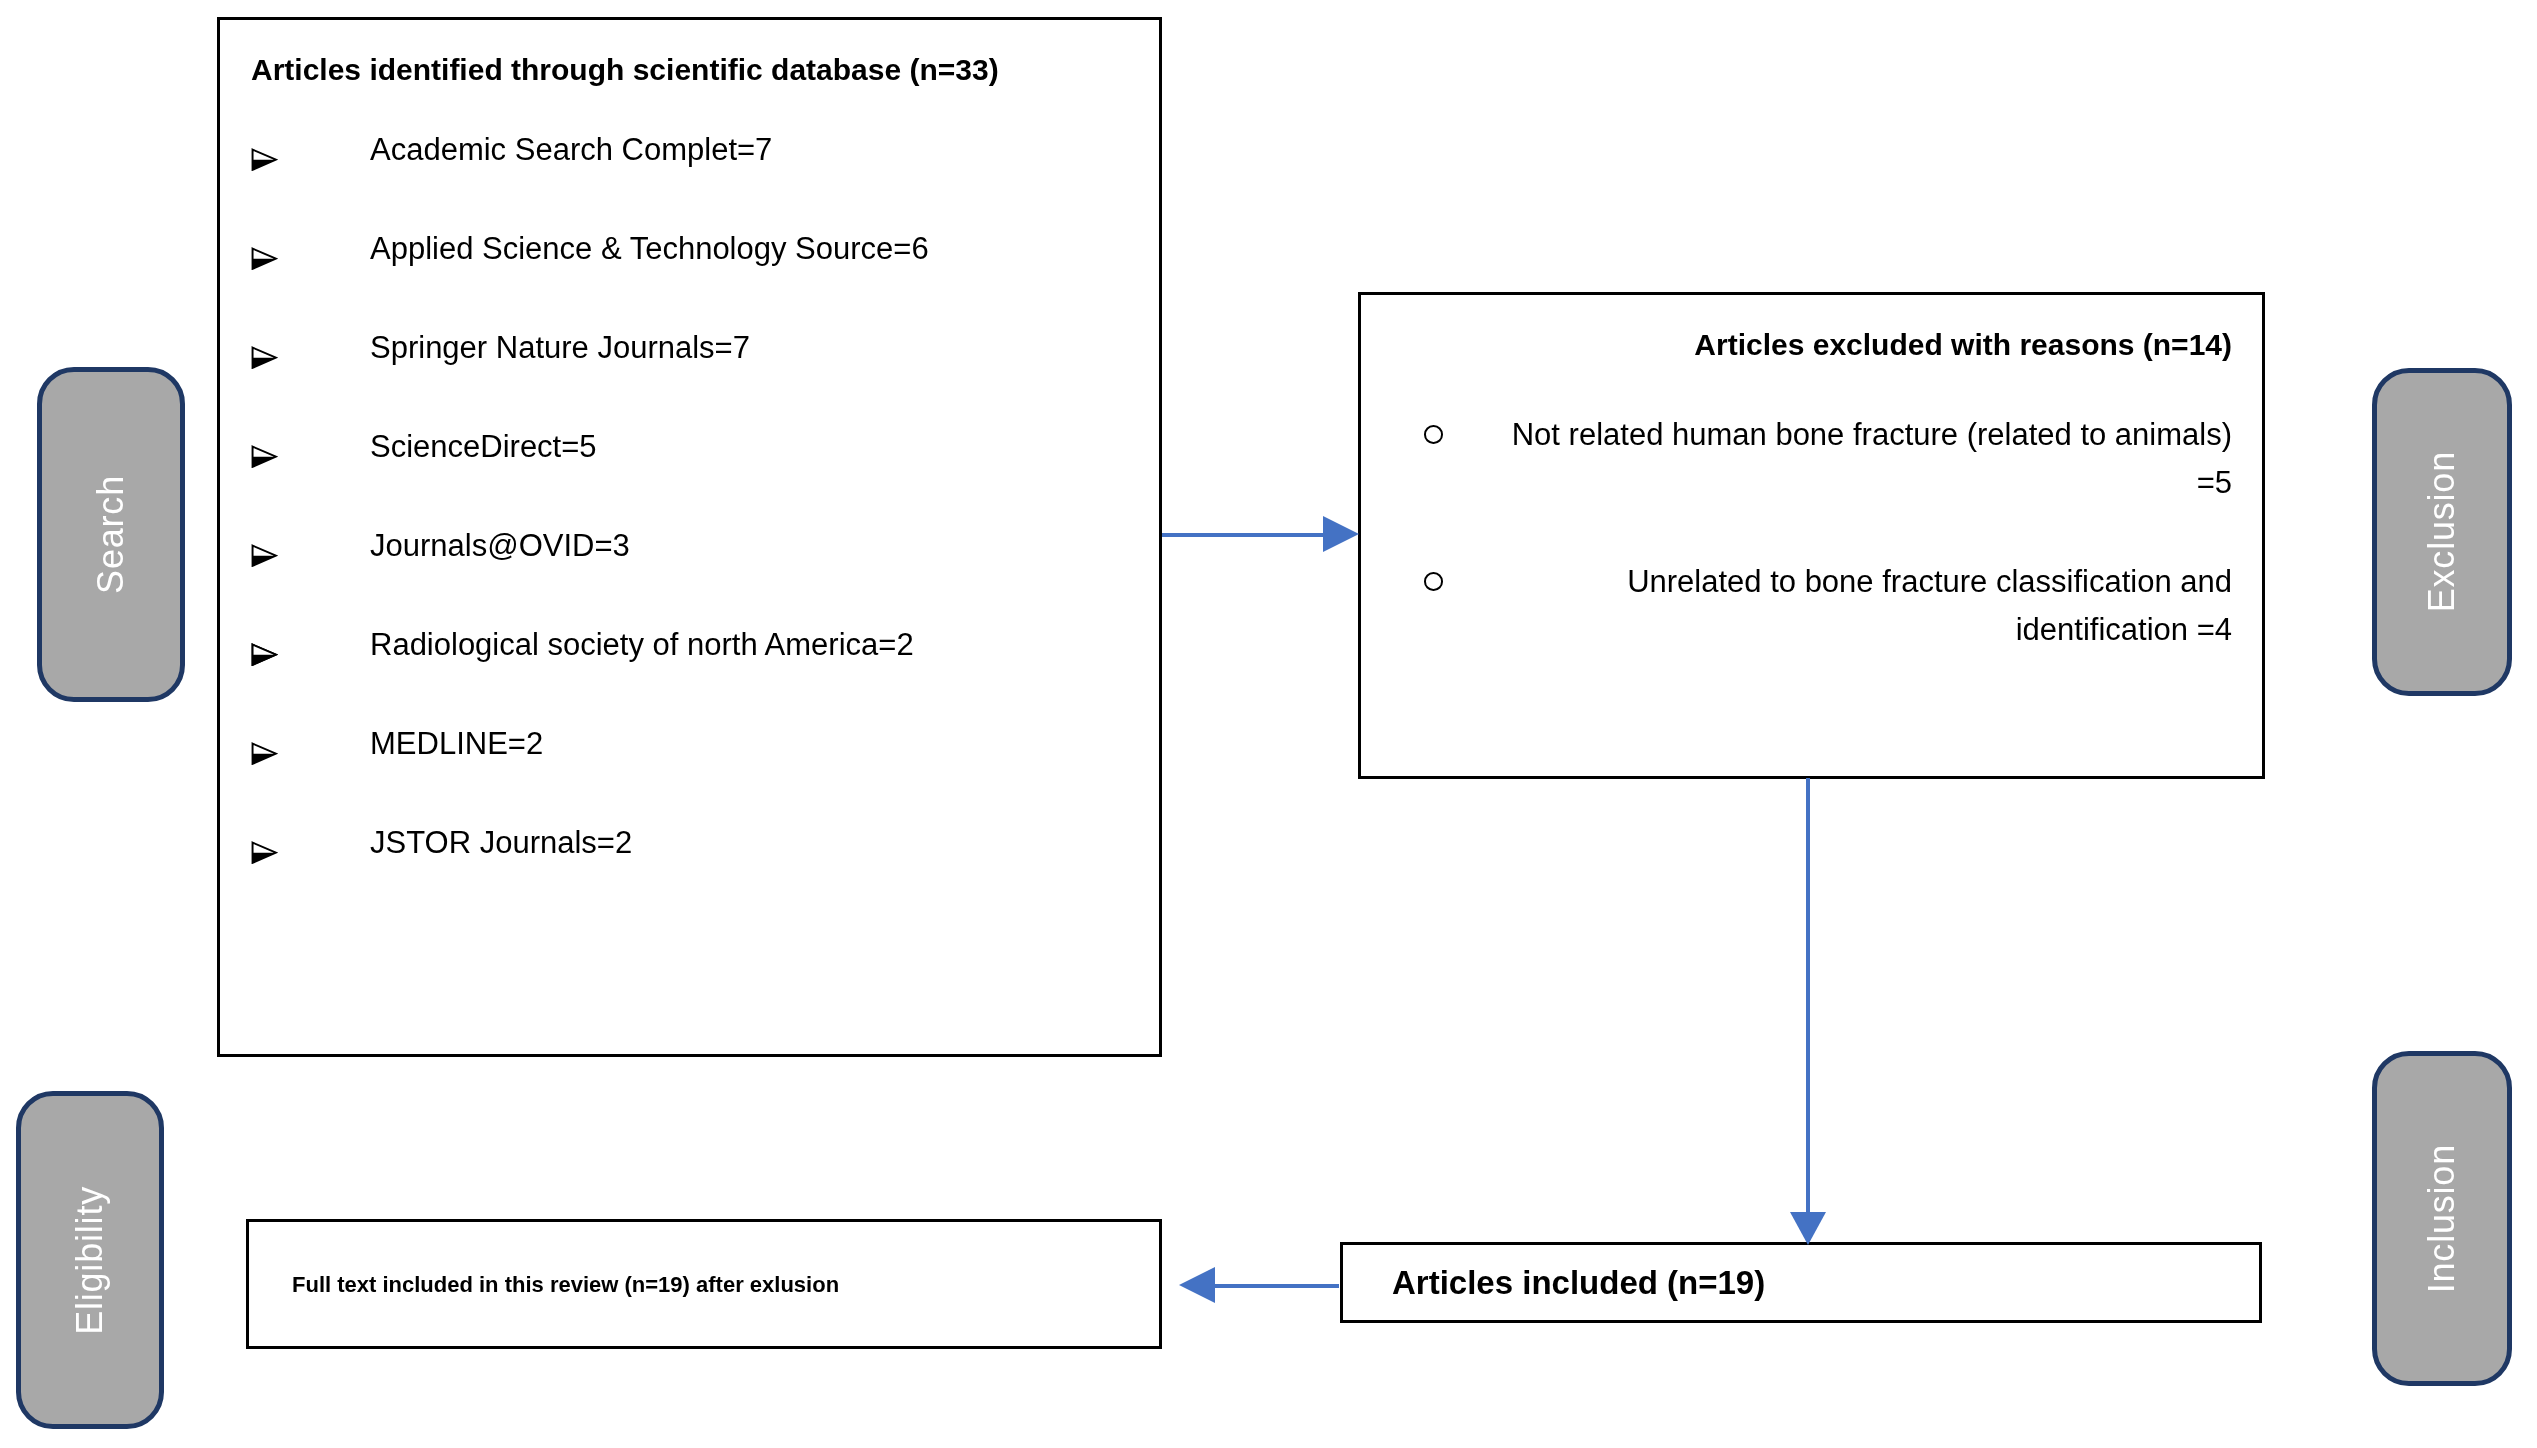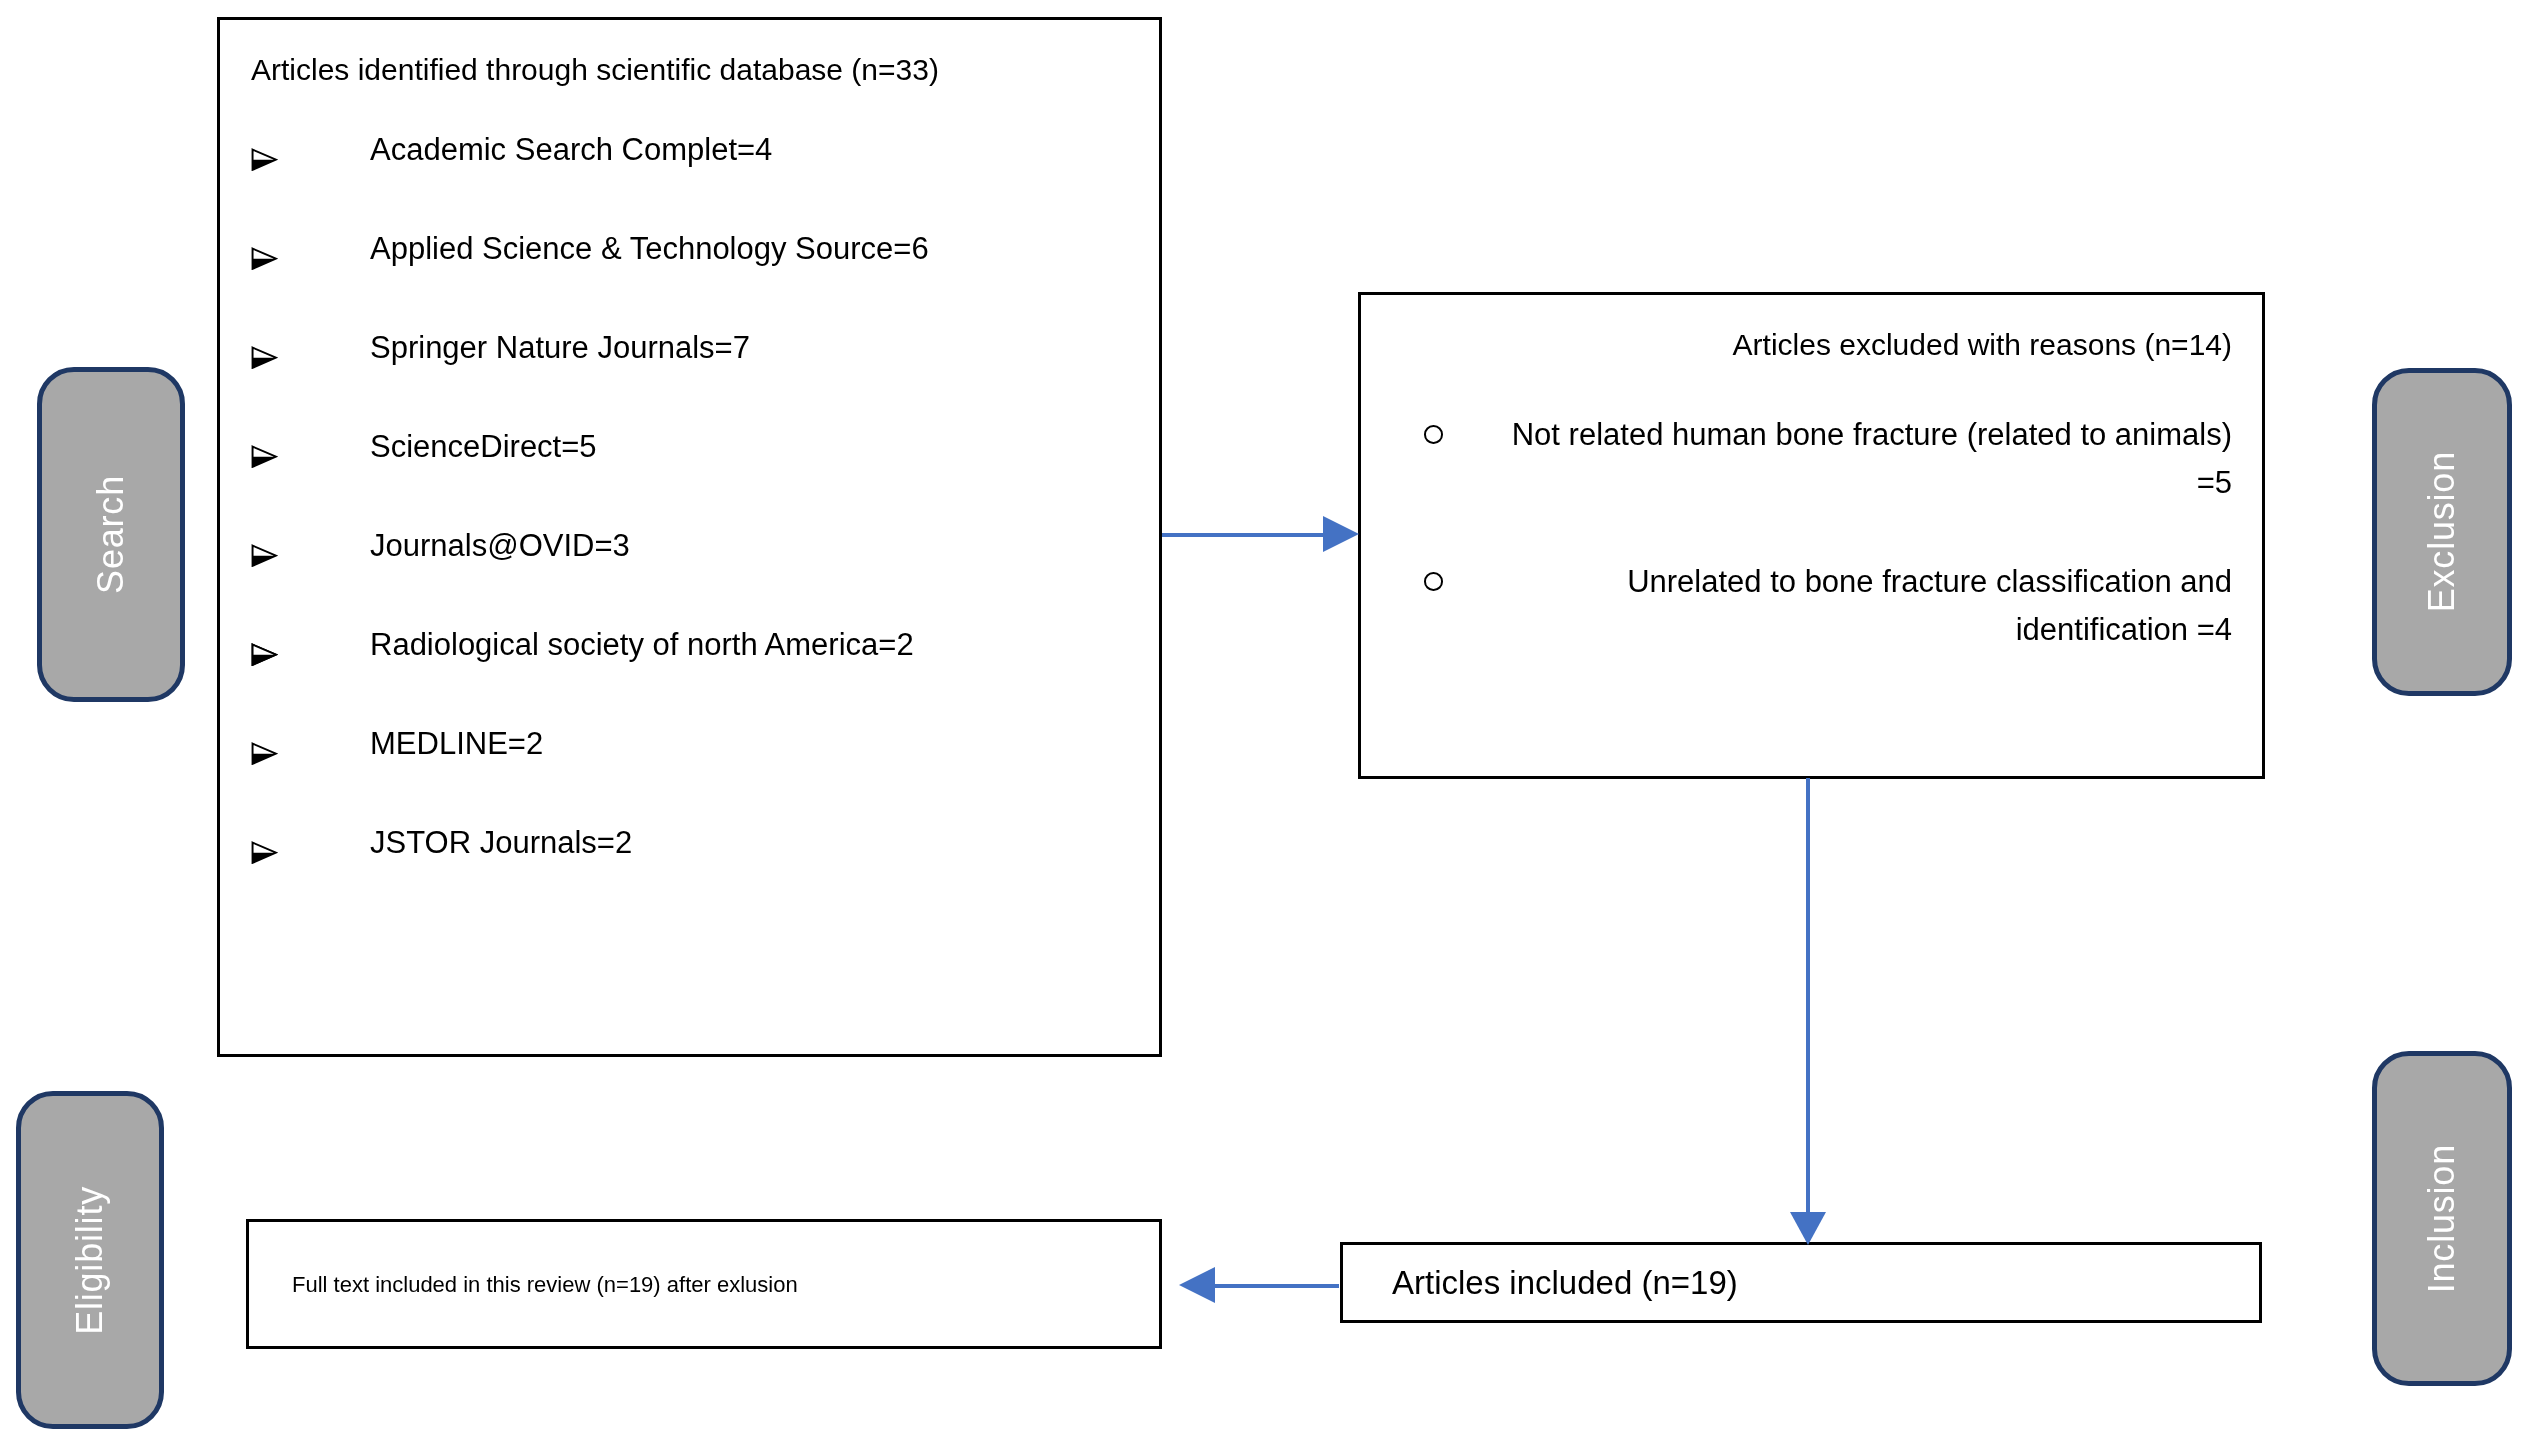--- a/index.html
+++ b/index.html
@@ -16,21 +16,21 @@
   body{
     width:2538px;height:1449px;position:relative;overflow:hidden;
     font-family:"Liberation Sans",sans-serif;color:var(--text);
   }
   .canvas{position:absolute;inset:0;}
 
   
   .flow-box{
     position:absolute;background:#fff;border:3.1px solid var(--box_border);
   }
-  .box-title{font-weight:normal;font-size:30px;line-height:44px;}
+  .box-title{font-weight:bold;font-size:30px;line-height:44px;}
 
   #box-identified{left:217px;top:17px;width:945px;height:1040px;padding:28px 22px 0 31px;}
   #box-identified .box-title{margin-bottom:34px;}
   #box-excluded{left:1358px;top:292px;width:907px;height:487px;padding:28px 30px 0 60px;text-align:right;}
   #box-excluded .box-title{margin-bottom:44px;}
   #box-included{left:1340px;top:1242px;width:922px;height:81px;display:flex;align-items:center;padding-left:49px;}
   #box-included .box-title{font-size:33px;line-height:37px;margin:0;}
   #box-fulltext{left:246px;top:1219px;width:916px;height:130px;display:flex;flex-direction:column;justify-content:center;padding:0 15.6px 0 43px;}
   #box-fulltext .box-title{font-size:22px;line-height:51px;margin:0;}
 
@@ -79,21 +79,21 @@
     <div class="box-title">Articles identified through scientific database (n=33)</div>
     <ul class="flow-list">
 
         <li>
           <span class="bullet">
             <svg width="26.5" height="23.4" viewBox="0 0 34 30">
               <polygon points="2,2 32,15 2,28" fill="#ffffff" stroke="#000000" stroke-width="2.5"></polygon>
               <polygon points="2,15 32,15 2,28" fill="#000000"></polygon>
             </svg>
           </span>
-          <span>Academic Search Complet=4</span>
+          <span>Academic Search Complet=7</span>
         </li>
 
         <li>
           <span class="bullet">
             <svg width="26.5" height="23.4" viewBox="0 0 34 30">
               <polygon points="2,2 32,15 2,28" fill="#ffffff" stroke="#000000" stroke-width="2.5"></polygon>
               <polygon points="2,15 32,15 2,28" fill="#000000"></polygon>
             </svg>
           </span>
           <span>Applied Science &amp; Technology Source=6</span>

